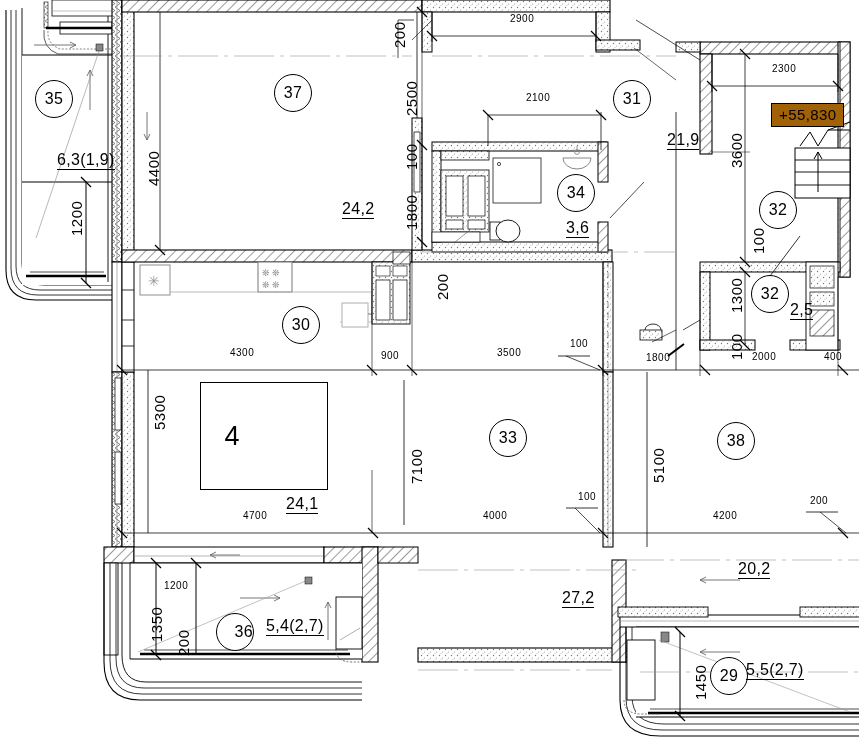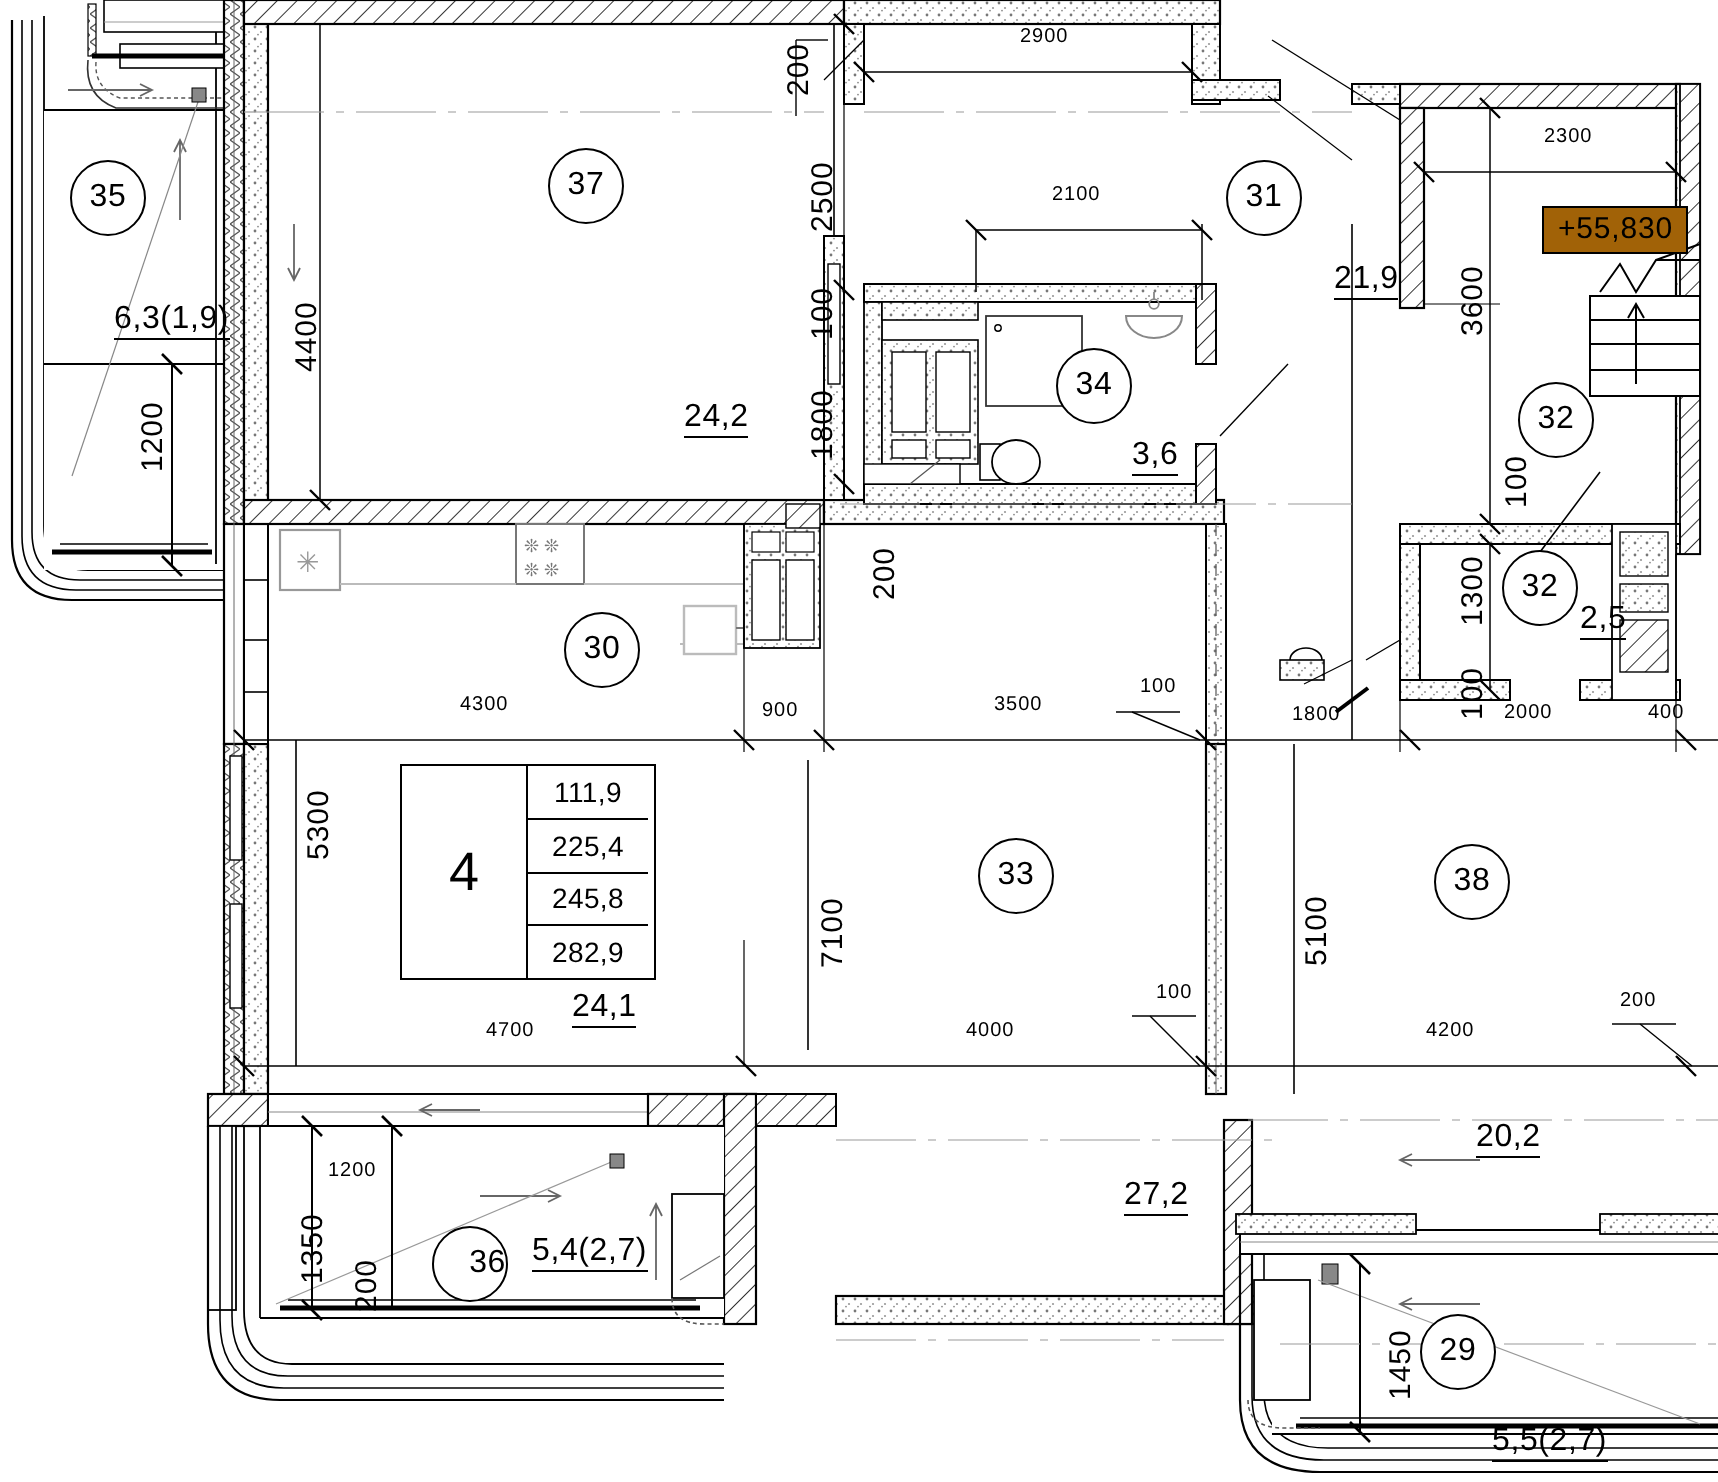--- a/index.html
+++ b/index.html
@@ -355,40 +355,34 @@
         <line x1="636" y1="20" x2="700" y2="60" stroke-width="0.7"></line>
         <line x1="610" y1="218" x2="644" y2="182" stroke-width="0.7"></line>
         <line x1="755" y1="296" x2="800" y2="236" stroke-width="0.8"></line>
         <line x1="683" y1="330" x2="700" y2="320" stroke-width="0.7"></line>
       </g>
     </g>
   </svg>
 
   <div class="aptbox" style="left:200px;top:382px;width:126px;height:106px;">
     <div class="num">4</div>
-    <div class="vals">
-      <div>111,9</div>
-      <div>225,4</div>
-      <div>245,8</div>
-      <div>282,9</div>
-    </div>
   </div>
 
   <div class="txt lvl" style="left:771px;top:103px;">+55,830</div>
 
   <div class="rmnum" style="left:35px;top:80px;text-align:center;">
       <span>35</span>
     </div>
   <div class="rmnum" style="left:274px;top:74px;">
       <span>37</span>
     </div>
   <div class="rmnum" style="left:613px;top:80px;">
       <span>31</span>
     </div>
-  <div class="rmnum" style="left:528px;top:174px;">
+  <div class="rmnum" style="left:557px;top:174px;">
       <span>34</span>
     </div>
   <div class="rmnum" style="left:759px;top:191px;">
       <span>32</span>
     </div>
   <div class="rmnum" style="left:751px;top:275px;">
       <span>32</span>
     </div>
   <div class="rmnum" style="left:282px;top:306px;">
       <span>30</span>
@@ -408,21 +402,21 @@
 
   <div class="txt area" style="left:57px;top:152px;">6,3(1,9)</div>
   <div class="txt area" style="left:342px;top:201px;">24,2</div>
   <div class="txt area" style="left:566px;top:220px;">3,6</div>
   <div class="txt area" style="left:667px;top:132px;">21,9</div>
   <div class="txt area" style="left:790px;top:302px;">2,5</div>
   <div class="txt area" style="left:286px;top:496px;">24,1</div>
   <div class="txt area" style="left:562px;top:590px;">27,2</div>
   <div class="txt area" style="left:738px;top:561px;">20,2</div>
   <div class="txt area" style="left:266px;top:618px;">5,4(2,7)</div>
-  <div class="txt area" style="left:746px;top:713px;">5,5(2,7)</div>
+  <div class="txt area" style="left:746px;top:662px;">5,5(2,7)</div>
 
   <div class="txt dim" style="left:510px;top:14px;">2900</div>
   <div class="txt dim" style="left:772px;top:64px;">2300</div>
   <div class="txt dim" style="left:526px;top:93px;">2100</div>
   <div class="txt dim" style="left:230px;top:348px;">4300</div>
   <div class="txt dim" style="left:381px;top:351px;">900</div>
   <div class="txt dim" style="left:497px;top:348px;">3500</div>
   <div class="txt dim" style="left:570px;top:339px;">100</div>
   <div class="txt dim" style="left:646px;top:353px;">1800</div>
   <div class="txt dim" style="left:752px;top:352px;">2000</div>

